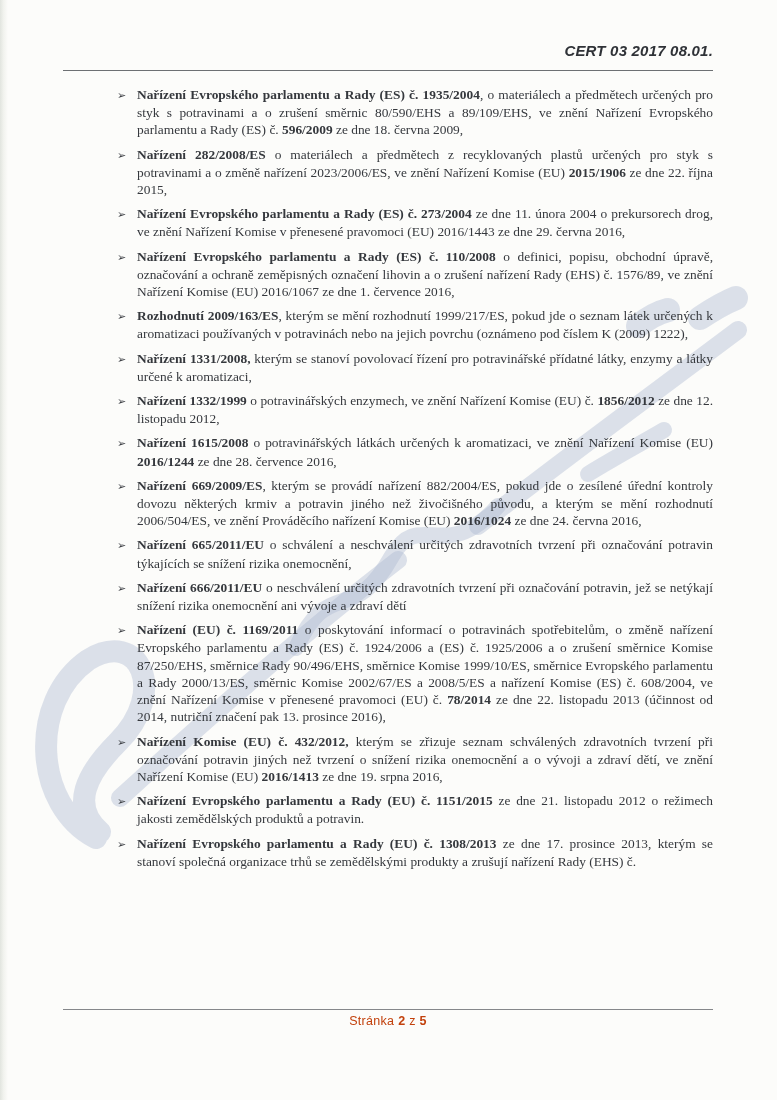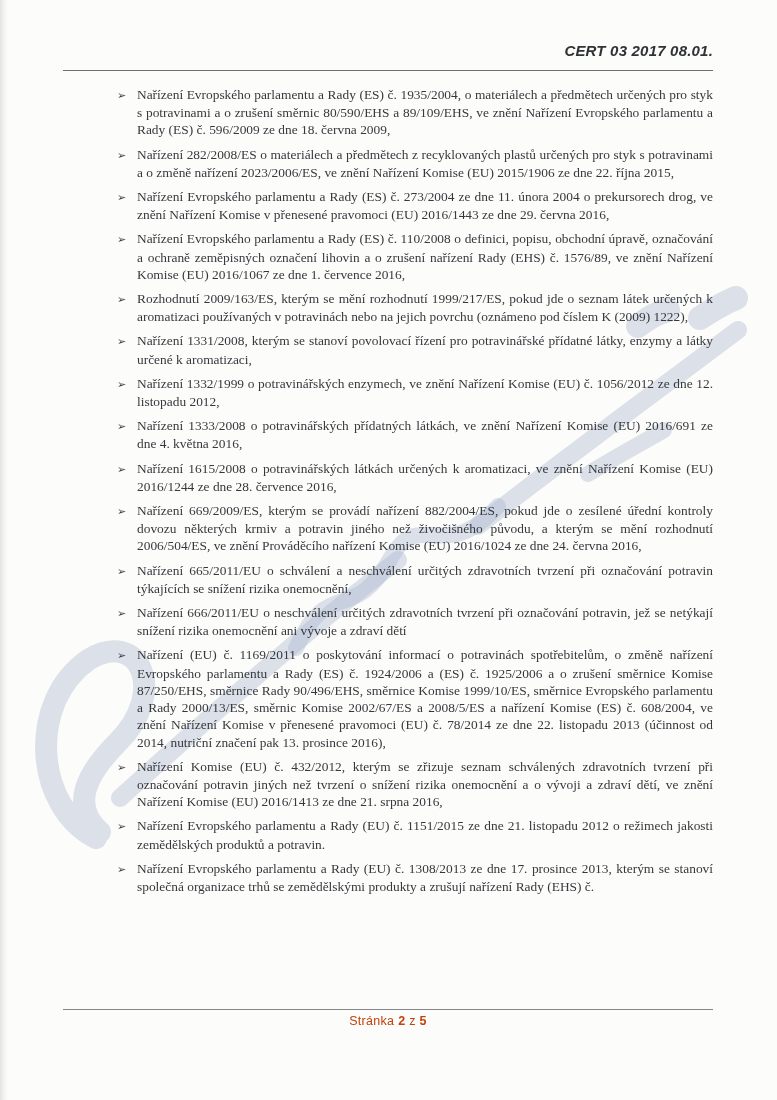--- a/index.html
+++ b/index.html
@@ -38,21 +38,21 @@
   ul.reg-list{list-style:none;margin:0;padding:0;}
   ul.reg-list li{
     padding-left:20px;text-indent:0;
     margin-bottom:7px;
     text-align:justify;
   }
   .bullet{
     display:inline-block;width:20px;margin-left:-20px;
     font-size:11px;color:#3a3d42;vertical-align:0;
   }
-  .bold{font-weight:normal;}
+  .bold{font-weight:bold;}
   .footer-rule{
     position:absolute;top:1009px;left:63px;width:650px;height:0;
     border-top:1.2px solid #85878a;
   }
   .footer{
     position:absolute;top:1014px;left:63px;width:650px;
     text-align:center;
     font-family:"Liberation Sans", sans-serif;
     font-size:12.5px;color:#c2410c;letter-spacing:.3px;
   }
@@ -81,28 +81,27 @@
   <div class="header-rule"></div>
 
   <div class="content">
     <ul class="reg-list">
         <li><span class="bullet">➢</span><span class="bold">Nařízení Evropského parlamentu a Rady (ES) č. 1935/2004</span><span>, o materiálech a předmětech určených pro styk s potravinami a o zrušení směrnic 80/590/EHS a 89/109/EHS, ve znění Nařízení Evropského parlamentu a Rady (ES) č. </span><span class="bold">596/2009</span><span> ze dne 18. června 2009,</span></li>
         <li><span class="bullet">➢</span><span class="bold">Nařízení 282/2008/ES</span><span> o materiálech a předmětech z recyklovaných plastů určených pro styk s potravinami a o změně nařízení 2023/2006/ES, ve znění Nařízení Komise (EU) </span><span class="bold">2015/1906</span><span> ze dne 22. října 2015,</span></li>
         <li><span class="bullet">➢</span><span class="bold">Nařízení Evropského parlamentu a Rady (ES) č. 273/2004</span><span> ze dne 11. února 2004 o prekursorech drog, ve znění Nařízení Komise v přenesené pravomoci (EU) 2016/1443 ze dne 29. června 2016,</span></li>
         <li><span class="bullet">➢</span><span class="bold">Nařízení Evropského parlamentu a Rady (ES) č. 110/2008</span><span> o definici, popisu, obchodní úpravě, označování a ochraně zeměpisných označení lihovin a o zrušení nařízení Rady (EHS) č. 1576/89, ve znění Nařízení Komise (EU) 2016/1067 ze dne 1. července 2016,</span></li>
         <li><span class="bullet">➢</span><span class="bold">Rozhodnutí 2009/163/ES</span><span>, kterým se mění rozhodnutí 1999/217/ES, pokud jde o seznam látek určených k aromatizaci používaných v potravinách nebo na jejich povrchu (oznámeno pod číslem K (2009) 1222),</span></li>
         <li><span class="bullet">➢</span><span class="bold">Nařízení 1331/2008,</span><span> kterým se stanoví povolovací řízení pro potravinářské přídatné látky, enzymy a látky určené k aromatizaci,</span></li>
-        <li><span class="bullet">➢</span><span class="bold">Nařízení 1332/1999</span><span> o potravinářských enzymech, ve znění Nařízení Komise (EU) č. </span><span class="bold">1056/2012</span><span> ze dne 12. listopadu 2012,</span></li>
-        <li><span class="bullet">➢</span><span class="bold">Nařízení 1333/2008</span><span> o potravinářských přídatných látkách, ve znění Nařízení Komise (EU) </span><span class="bold">2016/691</span><span> ze dne 4. května 2016,</span></li>
+        <li><span class="bullet">➢</span><span class="bold">Nařízení 1332/1999</span><span> o potravinářských enzymech, ve znění Nařízení Komise (EU) č. </span><span class="bold">1856/2012</span><span> ze dne 12. listopadu 2012,</span></li>
         <li><span class="bullet">➢</span><span class="bold">Nařízení 1615/2008</span><span> o potravinářských látkách určených k aromatizaci, ve znění Nařízení Komise (EU) </span><span class="bold">2016/1244</span><span> ze dne 28. července 2016,</span></li>
         <li><span class="bullet">➢</span><span class="bold">Nařízení 669/2009/ES</span><span>, kterým se provádí nařízení  882/2004/ES, pokud jde o zesílené úřední kontroly dovozu některých krmiv a potravin jiného než živočišného původu, a kterým se mění rozhodnutí 2006/504/ES, ve znění Prováděcího nařízení Komise (EU) </span><span class="bold">2016/1024</span><span> ze dne 24. června 2016,</span></li>
         <li><span class="bullet">➢</span><span class="bold">Nařízení 665/2011/EU</span><span> o schválení a neschválení určitých zdravotních tvrzení při označování potravin týkajících se snížení rizika onemocnění,</span></li>
         <li><span class="bullet">➢</span><span class="bold">Nařízení 666/2011/EU</span><span> o neschválení určitých zdravotních tvrzení při označování potravin, jež se netýkají snížení rizika onemocnění ani vývoje a zdraví dětí</span></li>
         <li><span class="bullet">➢</span><span class="bold">Nařízení (EU) č. 1169/2011</span><span>  o poskytování informací o potravinách spotřebitelům, o změně nařízení Evropského parlamentu a Rady (ES) č. 1924/2006 a (ES) č. 1925/2006 a o zrušení směrnice Komise 87/250/EHS, směrnice Rady 90/496/EHS, směrnice Komise 1999/10/ES, směrnice Evropského parlamentu a Rady 2000/13/ES, směrnic Komise 2002/67/ES a 2008/5/ES a nařízení Komise (ES) č. 608/2004, ve znění Nařízení Komise v přenesené pravomoci (EU) č. </span><span class="bold">78/2014</span><span> ze dne 22. listopadu 2013 (účinnost od 2014, nutriční značení pak 13. prosince 2016),</span></li>
-        <li><span class="bullet">➢</span><span class="bold">Nařízení Komise (EU) č. 432/2012,</span><span> kterým se zřizuje seznam schválených zdravotních tvrzení při označování potravin jiných než tvrzení o snížení rizika onemocnění a o vývoji a zdraví dětí, ve znění Nařízení Komise (EU) </span><span class="bold">2016/1413</span><span> ze dne 21. srpna 2016,</span></li>
+        <li><span class="bullet">➢</span><span class="bold">Nařízení Komise (EU) č. 432/2012,</span><span> kterým se zřizuje seznam schválených zdravotních tvrzení při označování potravin jiných než tvrzení o snížení rizika onemocnění a o vývoji a zdraví dětí, ve znění Nařízení Komise (EU) </span><span class="bold">2016/1413</span><span> ze dne 19. srpna 2016,</span></li>
         <li><span class="bullet">➢</span><span class="bold">Nařízení Evropského parlamentu a Rady (EU) č. 1151/2015</span><span> ze dne 21. listopadu 2012 o režimech jakosti zemědělských produktů a potravin.</span></li>
         <li><span class="bullet">➢</span><span class="bold">Nařízení Evropského parlamentu a Rady (EU) č. 1308/2013</span><span> ze dne 17. prosince 2013, kterým se stanoví společná organizace trhů se zemědělskými produkty a zrušují nařízení Rady (EHS) č.</span></li>
       </ul>
   </div>
 
   <div class="footer-rule"></div>
   <div class="footer">
     <span>Stránka</span>
     <span class="bold">2</span>
     <span>z</span>

